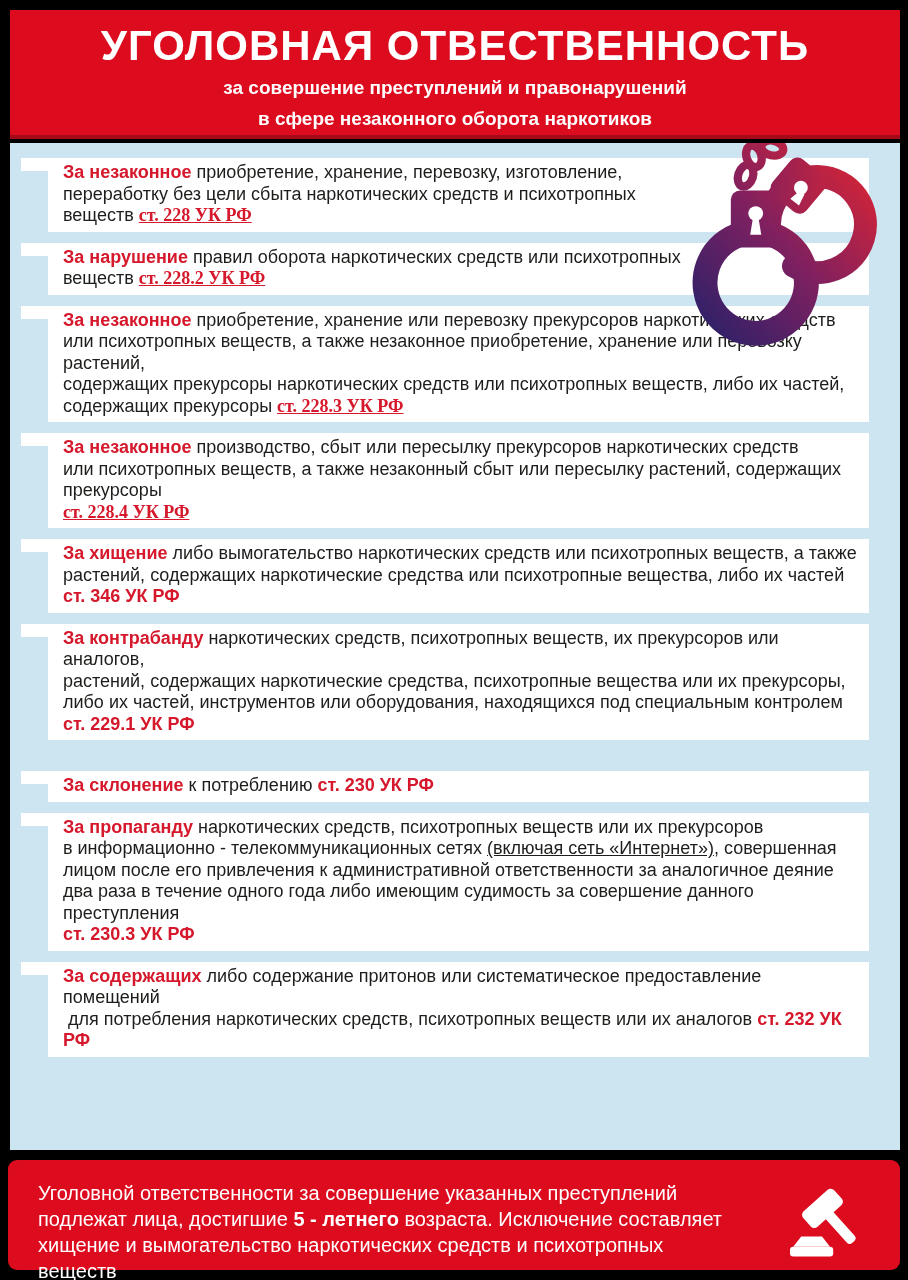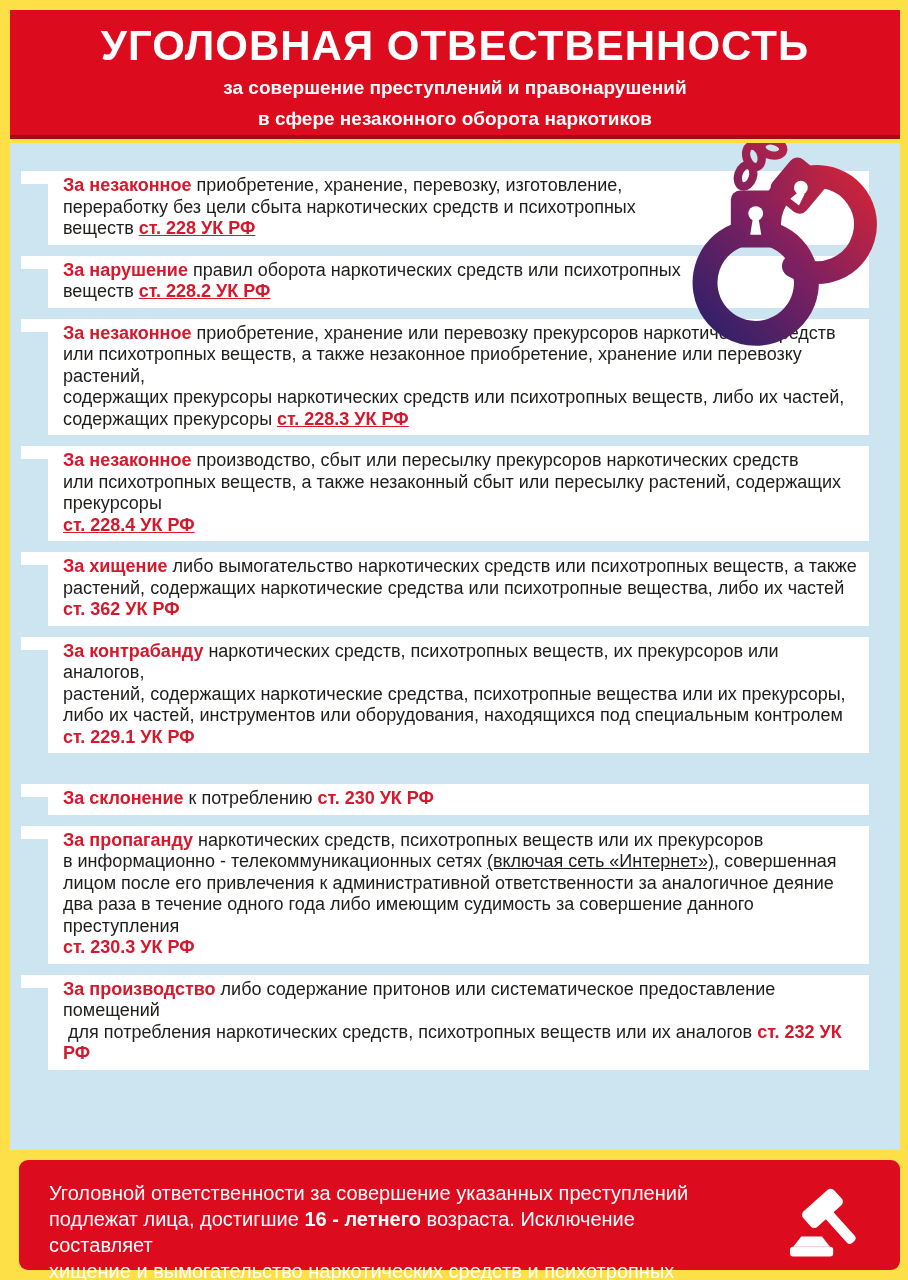--- a/index.html
+++ b/index.html
@@ -1,57 +1,57 @@
 <!DOCTYPE html>
 <html lang="ru"><head>
 <meta charset="utf-8">
 <style>
   html,body{margin:0;padding:0;}
   body{background:#ffffff;}
   .page{
     position:relative; width:908px; height:1280px; overflow:hidden;
-    background:#fde047; font-family:"Liberation Sans", sans-serif;
+    background:#000000; font-family:"Liberation Sans", sans-serif;
   }
   
   .header{
     position:absolute; left:10px; right:8px; top:10px; height:125px;
     background:#dd0b1e; border-bottom:4px solid #a60a18;
     color:#ffffff; text-align:center;
   }
   .header h1{
     margin:12px 0 2px 0; font-size:42px; font-weight:bold; letter-spacing:1px;
   }
   .header .sub{ font-size:19px; font-weight:bold; line-height:31px; }
   
   .content{
     position:absolute; left:10px; right:8px; top:143px; height:1007px;
-    background:#cde4f1; overflow:hidden; padding-top:28px; box-sizing:border-box;
+    background:#cde4f1; overflow:hidden; padding-top:15px; box-sizing:border-box;
   }
   .item{
     position:relative; background:#ffffff;
     margin:0 31px 11px 38px; padding:4px 12px 5px 15px;
   }
   .item::before{ 
     content:""; position:absolute; left:-27px; top:0; width:27px; height:13px; background:#ffffff;
   }
   .item.gap-before{ margin-top:31px; }
   .itext{
     margin:0; font-size:18px; line-height:21.5px; color:#1d1d1b;
     white-space:pre-wrap;
   }
   .lead{ color:#d5182b; font-weight:bold; }
   .art{ color:#d5182b; font-weight:bold; }
-  .u{ text-decoration:underline; }
+  .u{ text-decoration:underline;font-family:Liberation Serif, serif; }
   .net{ text-decoration:underline; }
   .handcuffs{
     position:absolute; top:-6px; right:4px; width:240px; height:212px; z-index:5;
   }
   
   .footer{
-    position:absolute; left:19px; right:8px; bottom:10px; height:110px;
+    position:absolute; left:8px; right:8px; bottom:10px; height:110px;
     background:#dd0b1e; border-radius:9px; color:#ffffff;
     padding:20px 160px 0 30px; box-sizing:border-box;
   }
   .ftext{ margin:0; font-size:20px; line-height:26px; white-space:pre-wrap; font-weight:normal; }
   .ftext b{ font-weight:bold; }
   .gavel{ position:absolute; right:22px; top:18px; width:104px; height:88px; }
 </style>
 </head>
 <body>
 
@@ -117,21 +117,21 @@
     <div class="item">
         <p class="itext"><span class="lead">За незаконное</span><span> производство, сбыт или пересылку прекурсоров наркотических средств
 или психотропных веществ, а также незаконный сбыт или пересылку растений, содержащих
 прекурсоры
 </span><span class="art u">ст. 228.4 УК РФ</span></p>
       </div>
 
     <div class="item">
         <p class="itext"><span class="lead">За хищение</span><span> либо вымогательство наркотических средств или психотропных веществ, а также
 растений, содержащих наркотические средства или психотропные вещества, либо их частей
-</span><span class="art">ст. 362 УК РФ</span></p>
+</span><span class="art">ст. 346 УК РФ</span></p>
       </div>
 
     <div class="item">
         <p class="itext"><span class="lead">За контрабанду</span><span> наркотических средств, психотропных веществ, их прекурсоров или аналогов,
 растений, содержащих наркотические средства, психотропные вещества или их прекурсоры,
 либо их частей, инструментов или оборудования, находящихся под специальным контролем
 </span><span class="art">ст. 229.1 УК РФ</span></p>
       </div>
 
     <div class="item gap-before">
@@ -141,29 +141,29 @@
     <div class="item">
         <p class="itext"><span class="lead">За пропаганду</span><span> наркотических средств, психотропных веществ или их прекурсоров
 в информационно - телекоммуникационных сетях </span><span class="net">(включая сеть «Интернет»),</span><span> совершенная
 лицом после его привлечения к административной ответственности за аналогичное деяние
 два раза в течение одного года либо имеющим судимость за совершение данного преступления
 </span><span class="art">ст. 230.3 УК РФ</span></p>
       </div>
 
 
     <div class="item">
-        <p class="itext"><span class="lead">За производство</span><span> либо содержание притонов или систематическое предоставление помещений
+        <p class="itext"><span class="lead">За содержащих</span><span> либо содержание притонов или систематическое предоставление помещений
  для потребления наркотических средств, психотропных веществ или их аналогов </span><span class="art">ст. 232 УК РФ</span></p>
       </div>
 
   </main>
 
   <footer class="footer">
     <p class="ftext"><span>Уголовной ответственности за совершение указанных преступлений
-подлежат лица, достигшие </span><b>16 - летнего</b><span> возраста. Исключение составляет
+подлежат лица, достигшие </span><b>5 - летнего</b><span> возраста. Исключение составляет
 хищение и вымогательство наркотических средств и психотропных веществ
 </span></p>
     <svg class="gavel" viewBox="0 0 110 110" aria-hidden="true">
       <g fill="#ffffff">
         <g transform="rotate(-42 52 38)">
           <rect x="25" y="24" width="52" height="26" rx="6"></rect>
           <rect x="45" y="42" width="13" height="52" rx="5"></rect>
         </g>
         <path d="M14 86 L60 86 L50 73 L24 73 Z"></path>
         <rect x="10" y="86" width="54" height="12" rx="4"></rect>

